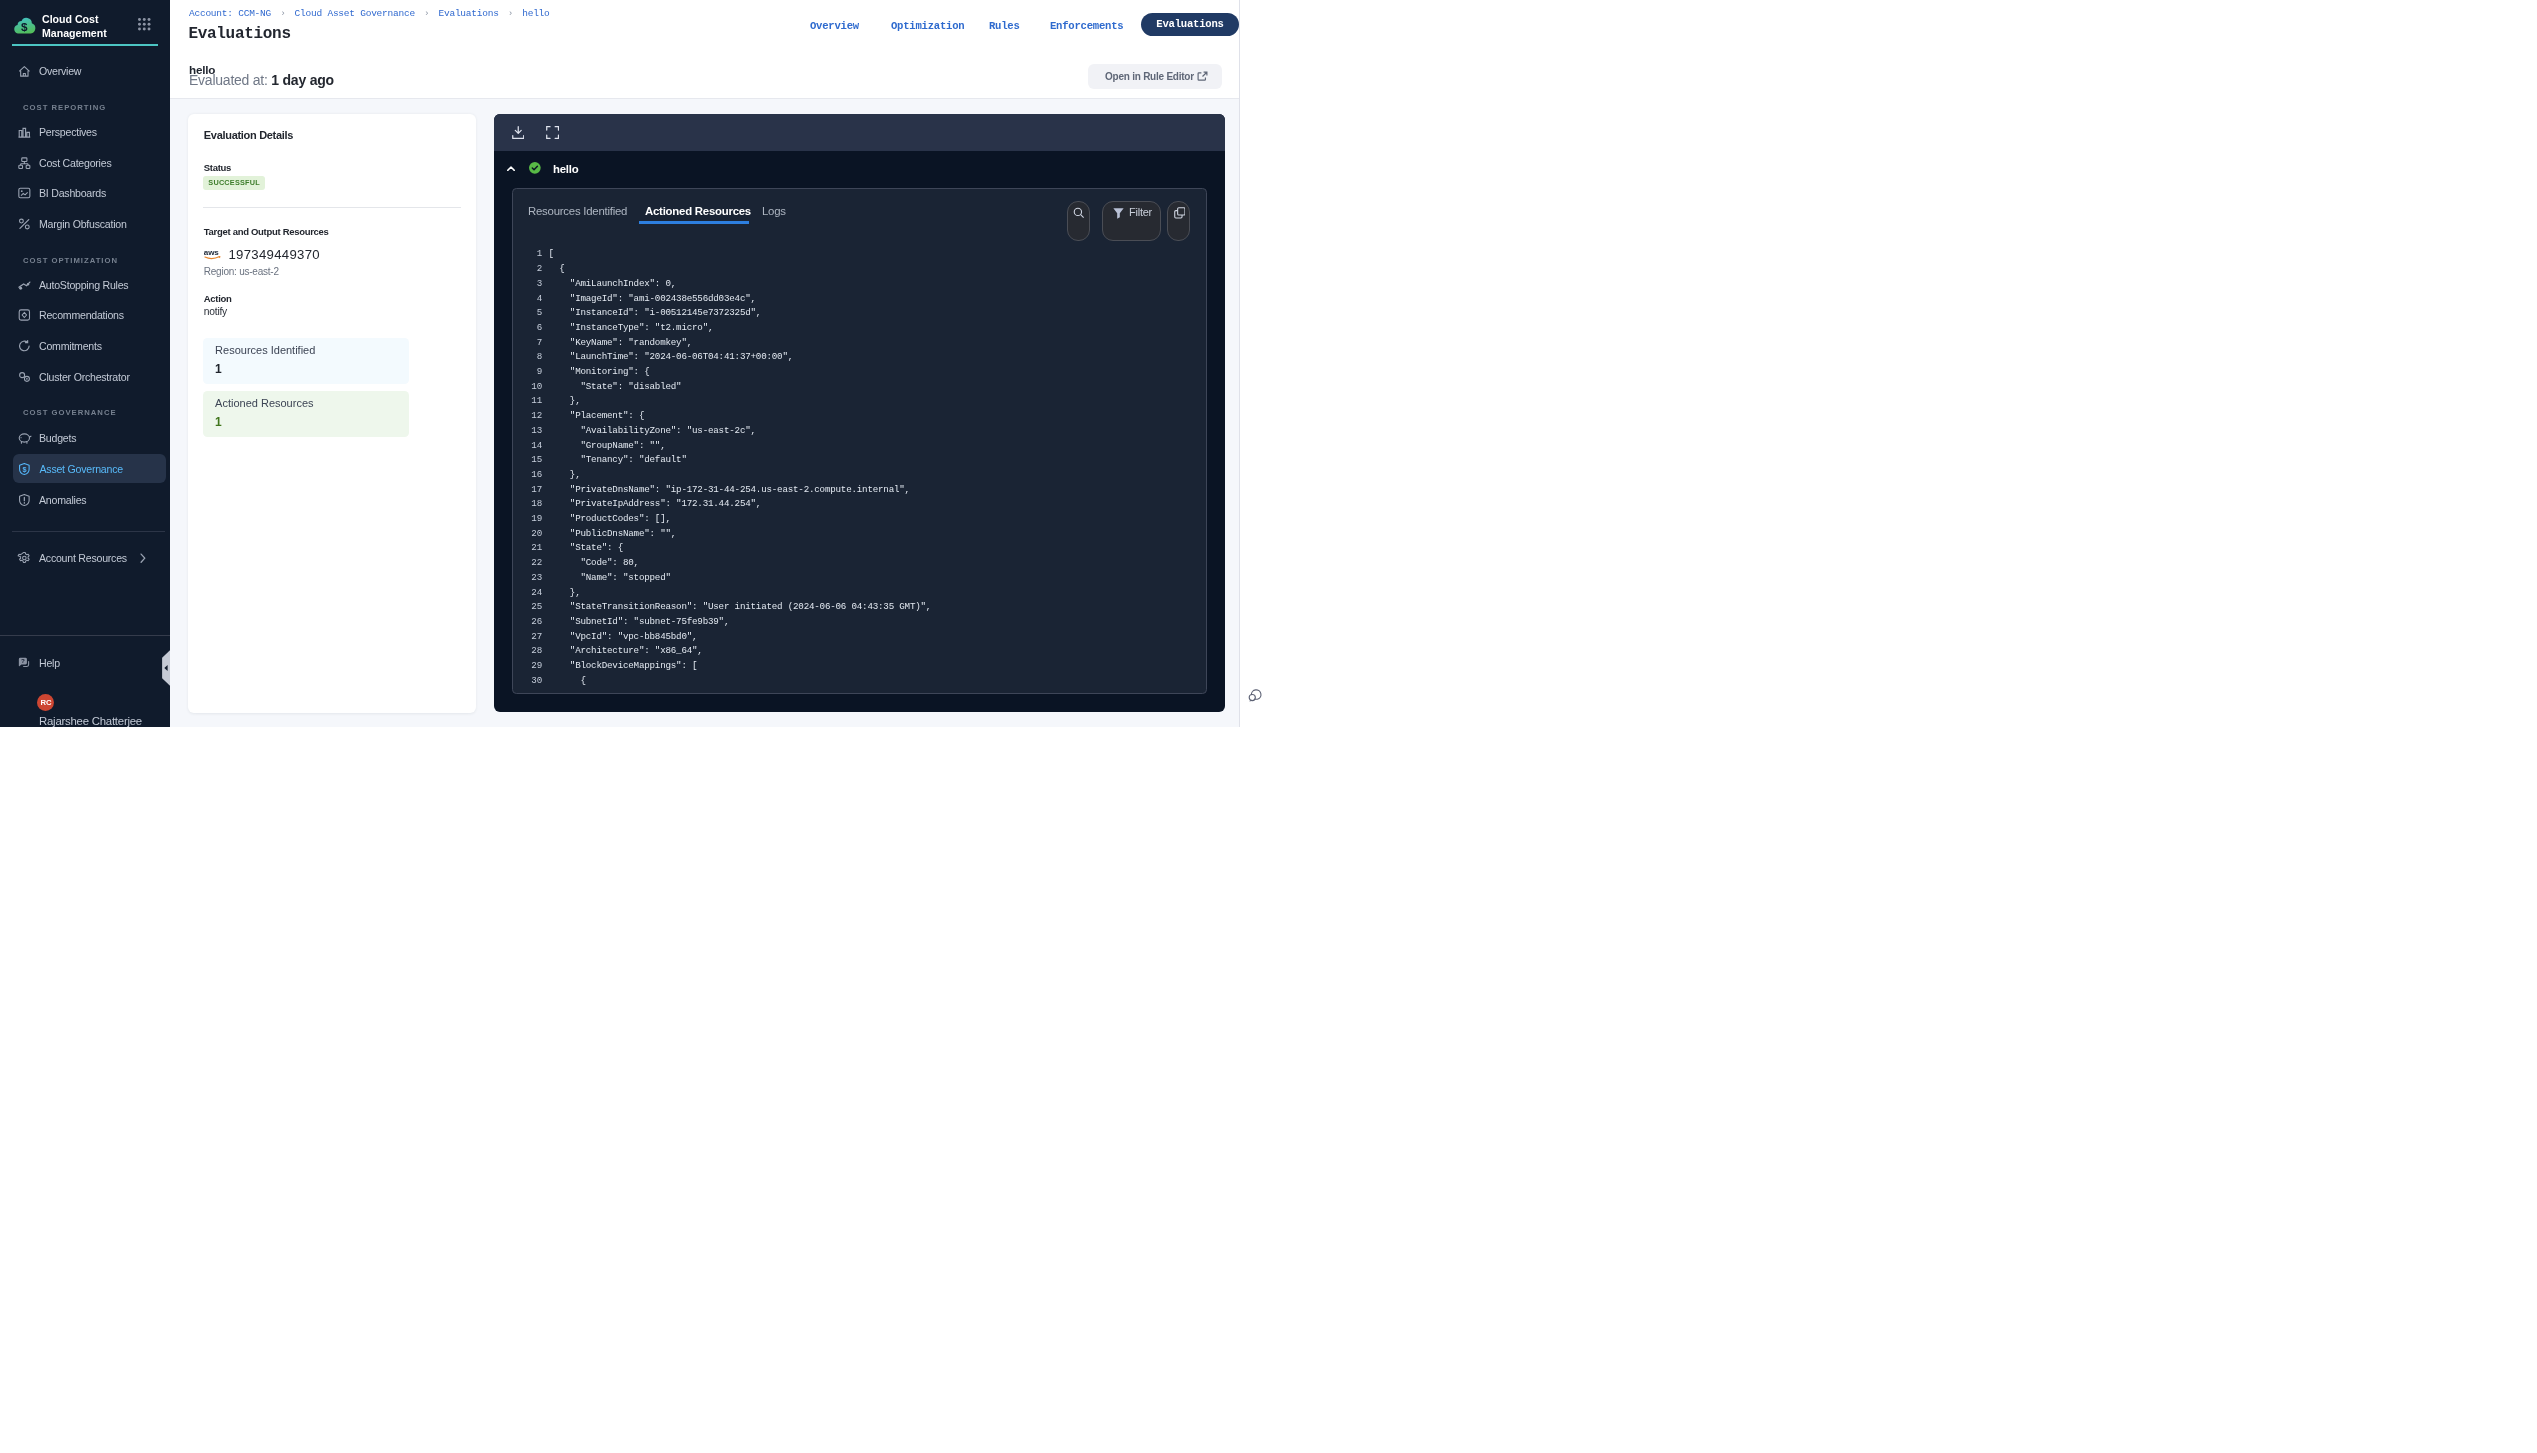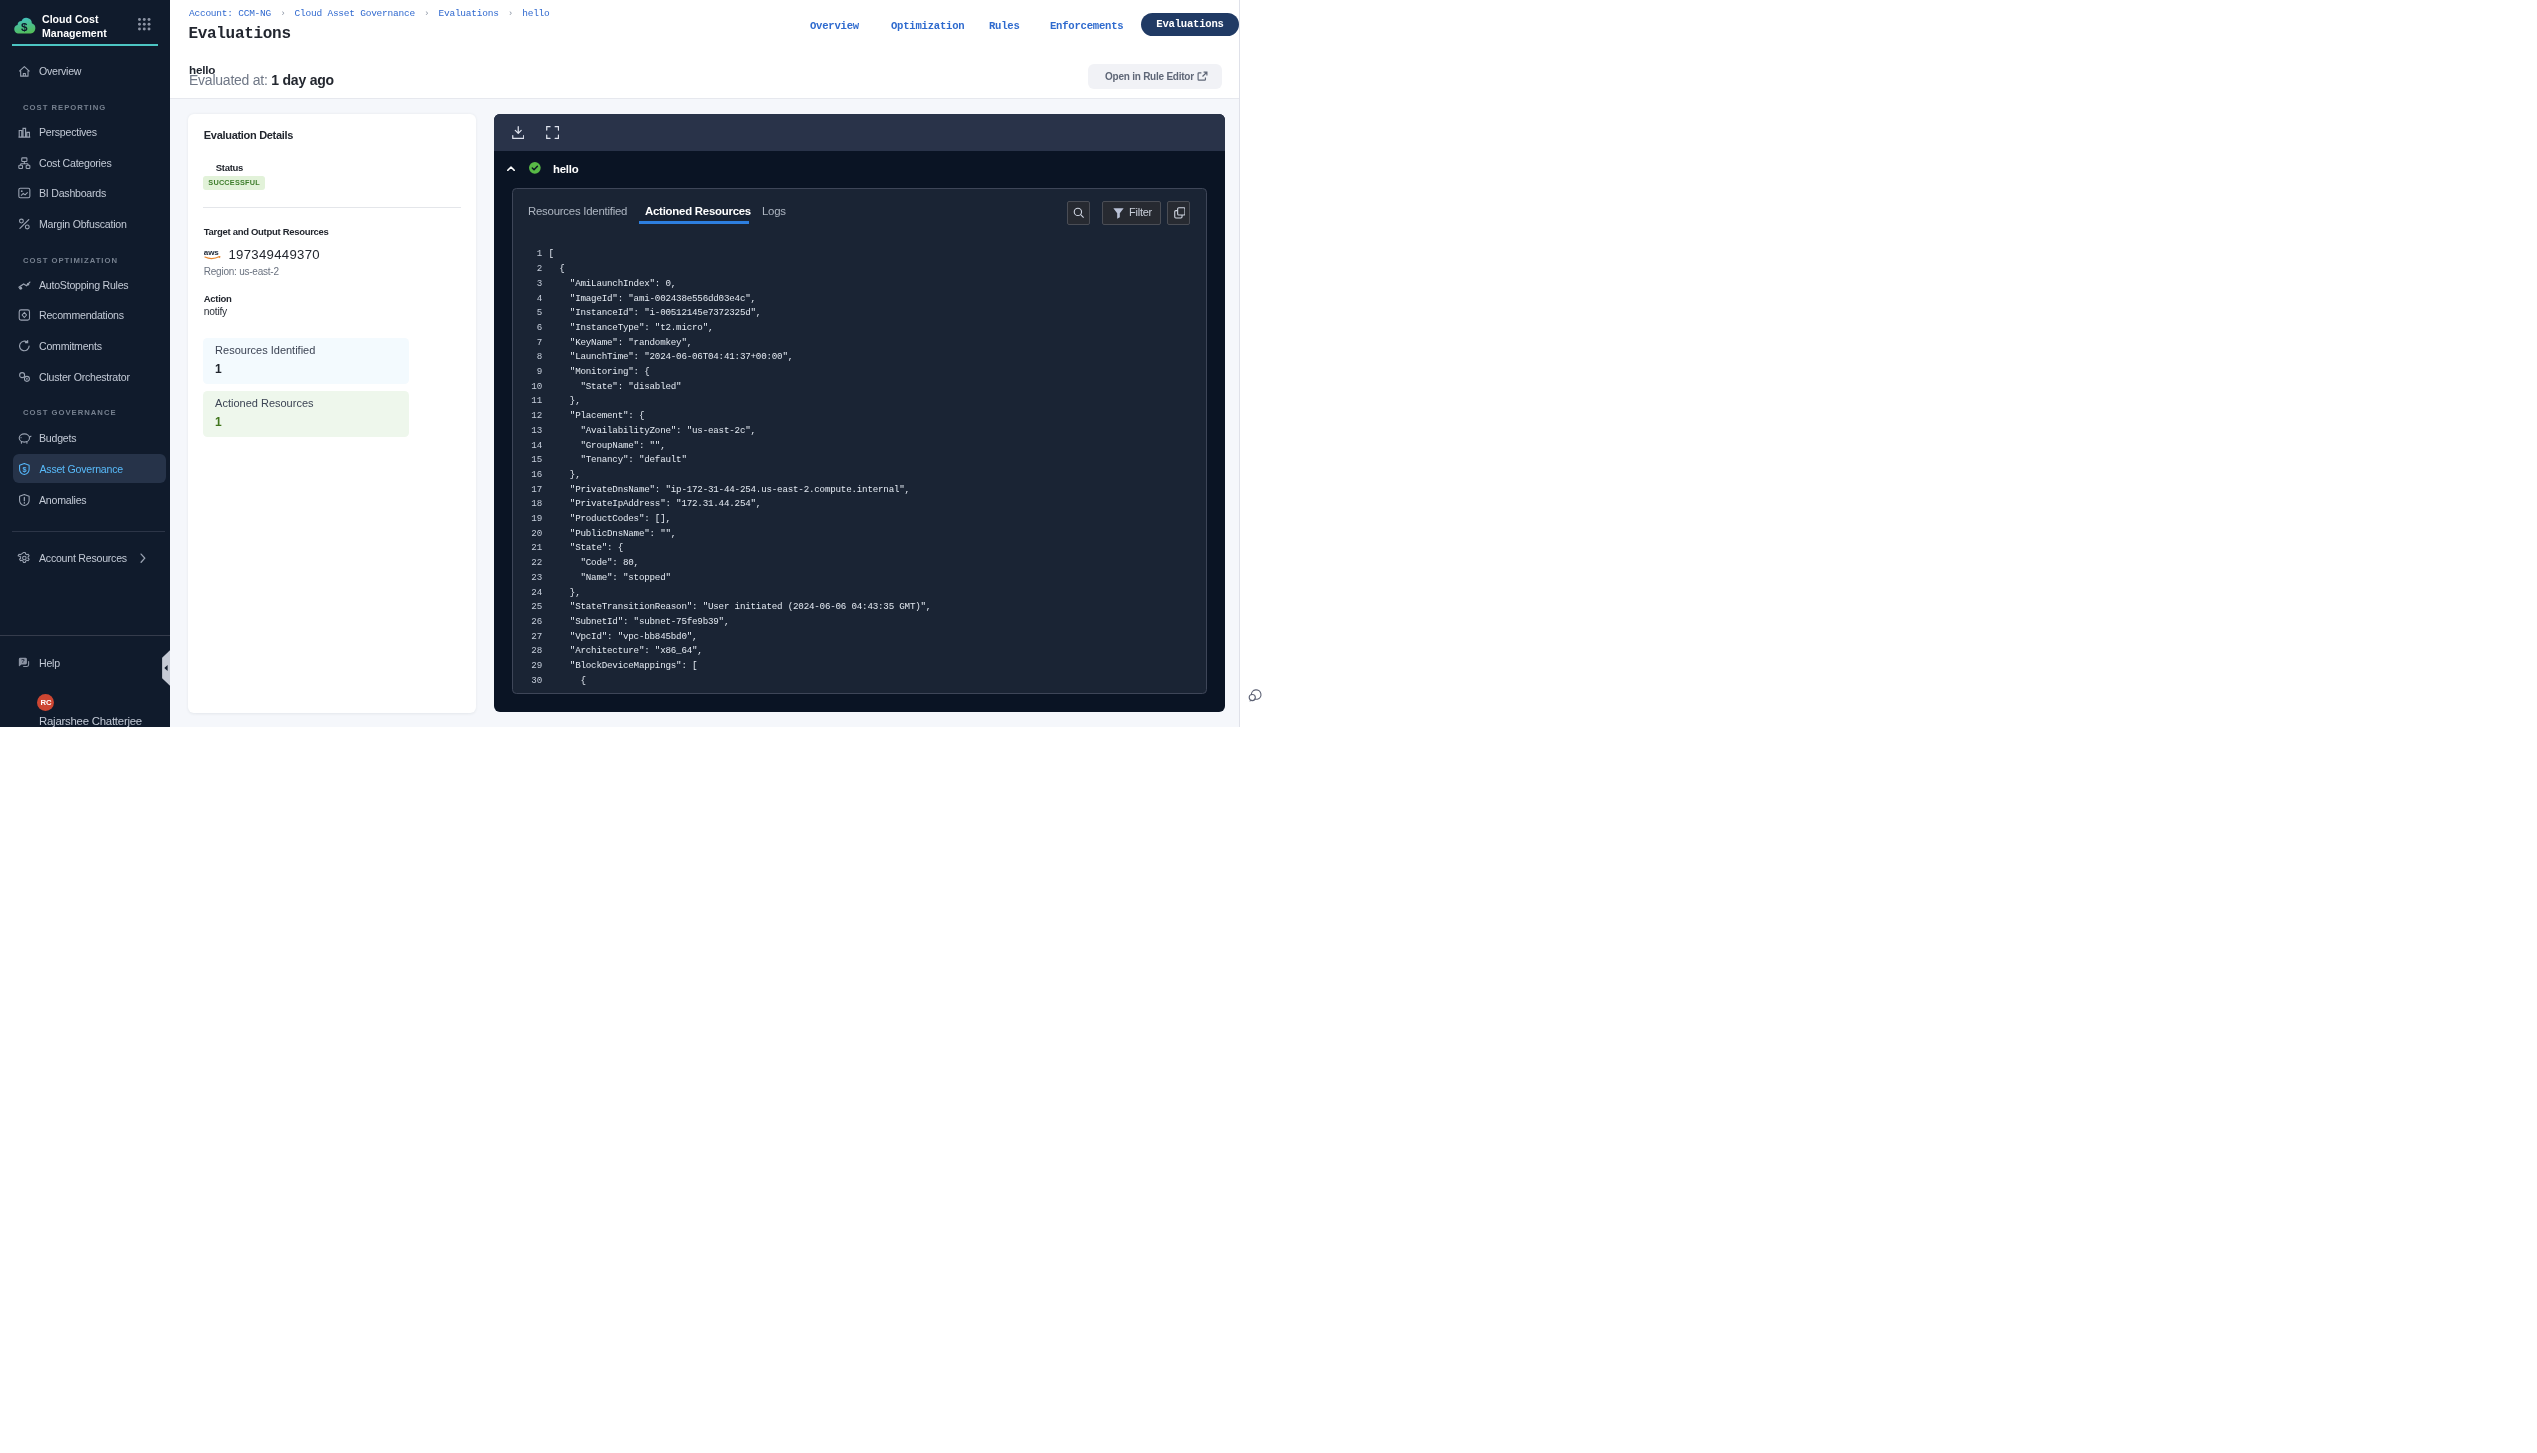--- a/index.html
+++ b/index.html
@@ -51,21 +51,21 @@
   .statbox .bt { position:absolute; left:12px; top:6.2px; font-size:11px; letter-spacing:0; color:#3c4454; }
   .statbox .bn { position:absolute; left:12px; top:24.6px; font-size:12px; font-weight:bold; color:#20252d; }
 
   
   #panel { position:absolute; left:324px; top:15.4px; width:731px; height:598px; background:#0a1424; border-radius:5.9px; }
   #ptool { position:absolute; left:0; top:0; width:731px; height:37px; background:#293349; border-radius:5.9px 5.9px 0 0; }
   #hellorow { position:absolute; left:0; top:37px; width:731px; height:37px; }
   #inner { position:absolute; left:18px; top:74px; width:695px; height:506px; background:#1a2434; border:0.7px solid #3e4658; border-radius:4.4px; }
   .itab { position:absolute; top:16px; font-size:11.4px; color:#aeb6c2; white-space:nowrap; }
   #iunder { position:absolute; left:126px; top:32px; width:110px; height:2.2px; background:#2d7fe0; }
-  .pbtn { position:absolute; top:11.4px; height:24px; background:#272a31; border:0.7px solid #4a4d55; border-radius:2px; }
+  .pbtn { position:absolute; top:11.4px; height:40px; background:#272a31; border:0.7px solid #4a4d55; border-radius:11px; }
 
   
   #code { position:absolute; left:0; top:58px; width:694px; height:452px; overflow:hidden; font-family:"Liberation Mono", monospace; font-size:9.2px; letter-spacing:-0.2px; line-height:14.7px; white-space:pre; }
   #code .ln { display:inline-block; width:29px; text-align:right; color:#c6cedb; letter-spacing:-0.2px; }
   #code .cd { color:#e3e9f1; margin-left:6.6px; }
 </style>
 </head>
 <body>
 <div id="app">
 
@@ -232,21 +232,21 @@
         <span style="position:absolute;left:17px;top:6.6px;">Open in Rule Editor</span>
         <svg style="position:absolute;left:109px;top:6.6px" width="11" height="11" viewBox="0 0 15 15" fill="none" stroke="#5f6777" stroke-width="1.6">
           <path d="M6 2.5 H2.5 a1 1 0 0 0 -1 1 v8 a1 1 0 0 0 1 1 h8 a1 1 0 0 0 1 -1 V9 M9 1.5 h4.5 V6 M13 2 L7.5 7.5"></path>
         </svg>
       </div>
   </div>
 
   <div id="content">
     <div id="card">
       <div class="t1" style="top:15.4px;font-size:11px;letter-spacing:-0.3px;">Evaluation Details</div>
-      <div class="t1" style="top:48px;font-size:9.5px;letter-spacing:-0.3px;margin-left:12px;">Status</div>
+      <div class="t1" style="top:48px;font-size:9.5px;letter-spacing:-0.3px;">Status</div>
       <div id="chip">SUCCESSFUL</div>
       <div id="cdiv"></div>
       <div class="t1" style="top:112px;font-size:9.5px;letter-spacing:-0.3px;">Target and Output Resources</div>
       <div class="abs" style="left:40px;top:133px;font-size:13.2px;color:#23272f;letter-spacing:0.3px;">197349449370</div>
       <svg class="abs" style="left:14.7px;top:134px" width="20" height="12.5" viewBox="0 0 27 17">
         <text x="1" y="10" font-size="11" font-weight="bold" fill="#252f3e" font-family="Liberation Sans">aws</text>
         <path d="M2.5 12.3 Q 12 16.8 22.5 11.6" fill="none" stroke="#e8862c" stroke-width="1.5" stroke-linecap="round"></path>
         <path d="M23.5 11 l -0.4 2.8 l -2.4 -1.5 Z" fill="#e8862c"></path>
       </svg>
       <div class="abs" style="left:15.4px;top:152px;font-size:10px;color:#6b7380;">Region: us-east-2</div>

